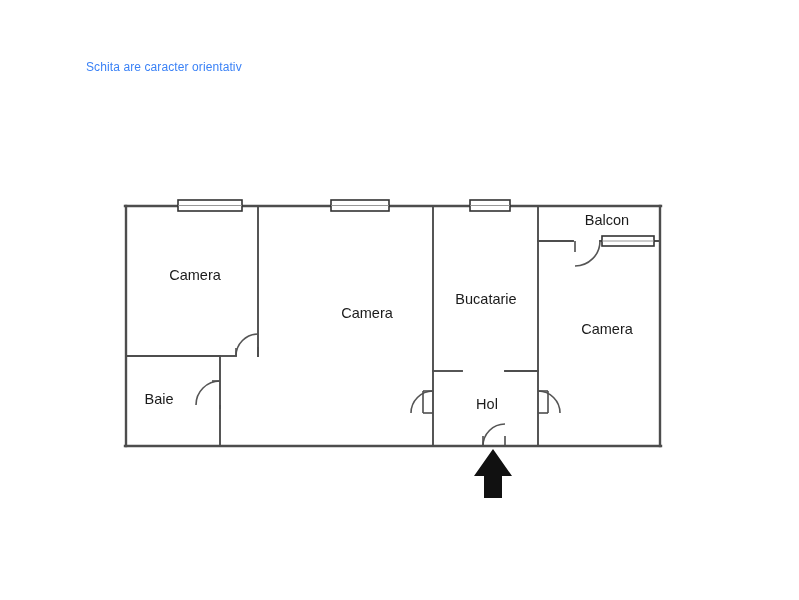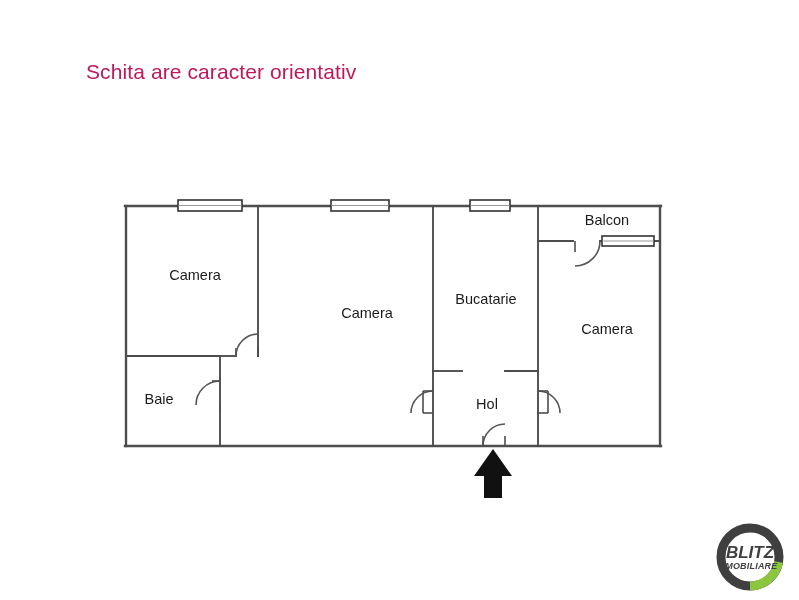--- a/index.html
+++ b/index.html
@@ -18,22 +18,22 @@
     position: absolute;
     left: 0; top: 0;
     width: 799px;
     height: 600px;
     background: #ffffff;
   }
   .title-text {
     position: absolute;
     left: 86px;
     top: 60px;
-    font-size: 21px;
-    color: #be185d;
+    font-size: 12px;
+    color: #3b82f6;
     letter-spacing: 0.1px;
     white-space: nowrap;
   }
   #plan-svg {
     position: absolute;
     left: 0;
     top: 0;
   }
   .room-label {
     font-family: "Liberation Sans", sans-serif;
@@ -169,27 +169,14 @@
     <text class="room-label" x="486" y="304">Bucatarie</text>
 
     <text class="room-label" x="487" y="409">Hol</text>
 
     <text class="room-label" x="607" y="225">Balcon</text>
 
     <text class="room-label" x="607" y="334">Camera</text>
 
   </svg>
 
-  <div class="logo-box">
-    <svg class="logo-svg" width="76" height="76" viewBox="0 0 76 76">
-
-      <circle cx="38" cy="38" r="29" fill="none" stroke="#3f3f3f" stroke-width="9"></circle>
-
-      <path d="M 38 67 A 29 29 0 0 0 66.5 43" fill="none" stroke="#8cc63f" stroke-width="9" stroke-linecap="butt"></path>
-
-      <circle cx="38" cy="38" r="24" fill="#ffffff"></circle>
-
-      <text x="38" y="39" text-anchor="middle" font-family="Liberation Sans, sans-serif" font-size="17" font-weight="bold" font-style="italic" fill="#3f3f3f">BLITZ</text>
-      <text x="38" y="50" text-anchor="middle" font-family="Liberation Sans, sans-serif" font-size="9" font-weight="bold" font-style="italic" letter-spacing="0.2" fill="#3f3f3f">IMOBILIARE</text>
-    </svg>
-  </div>
 
 </div>
 
 </body></html>

